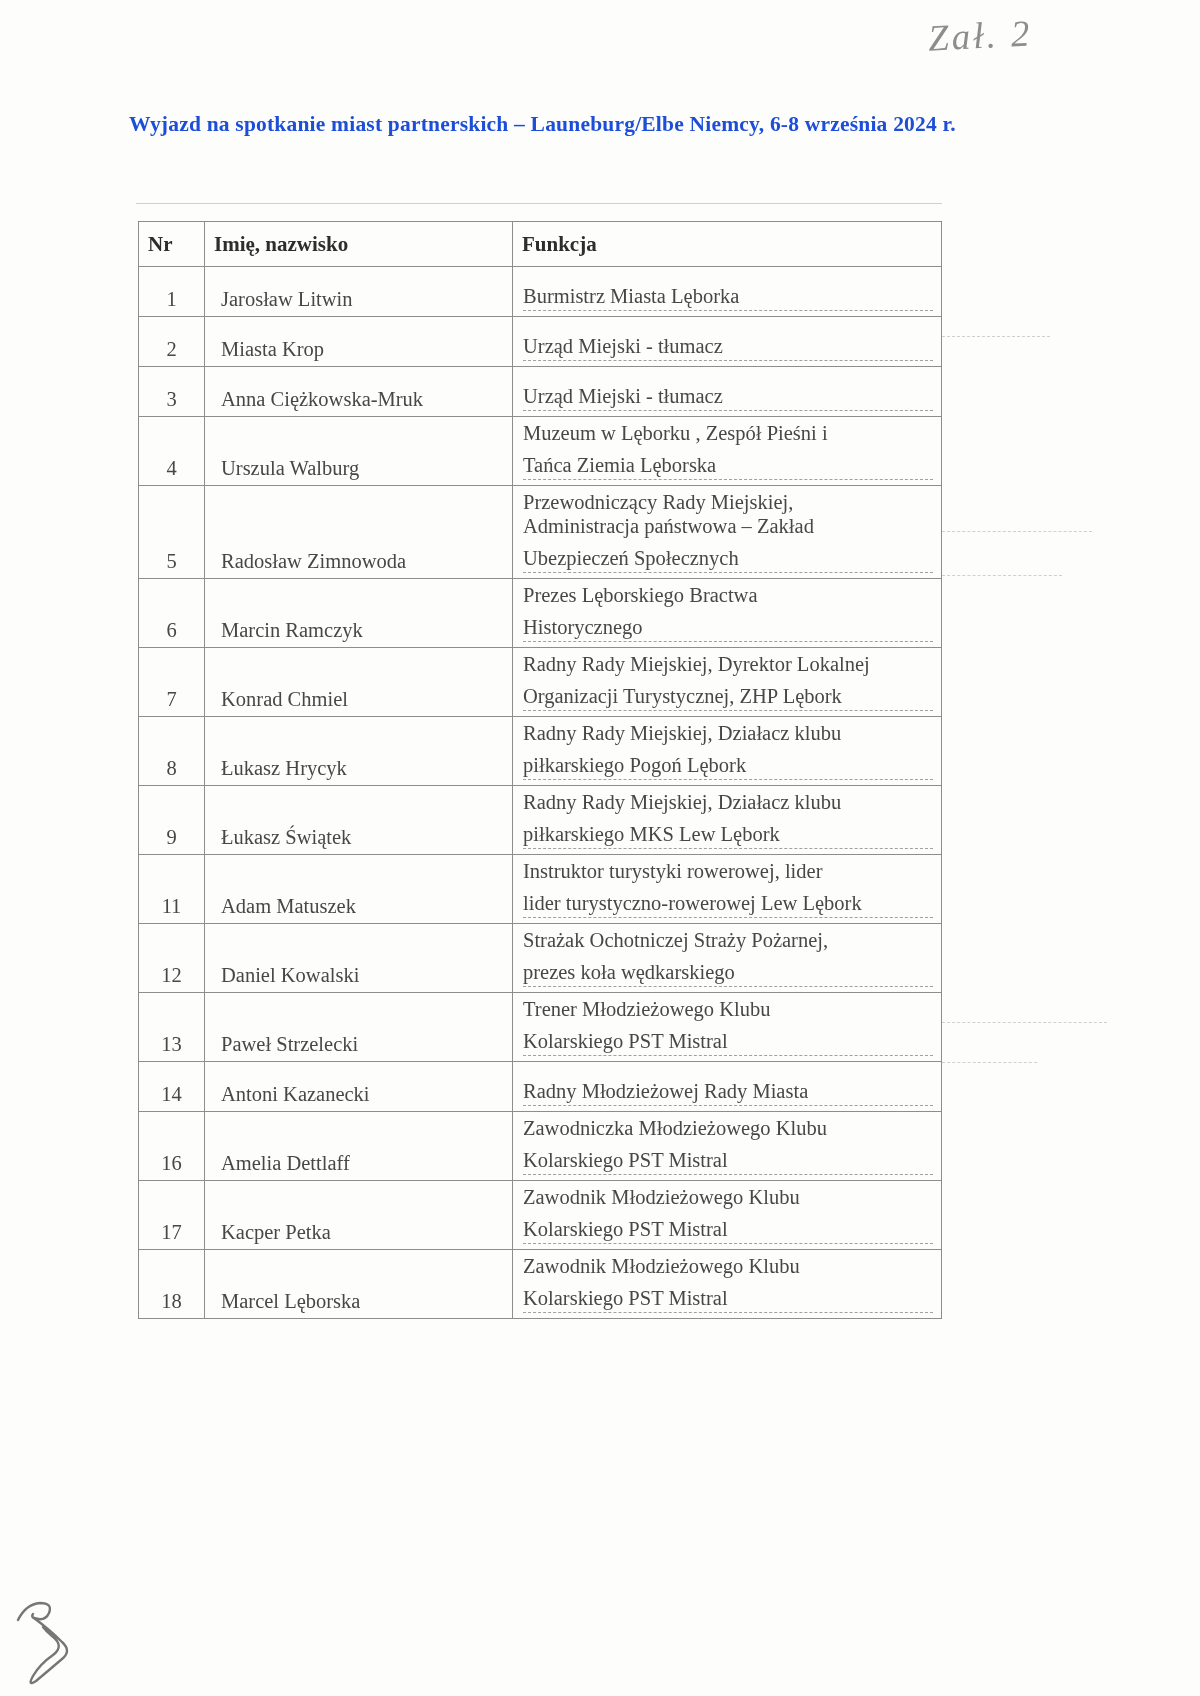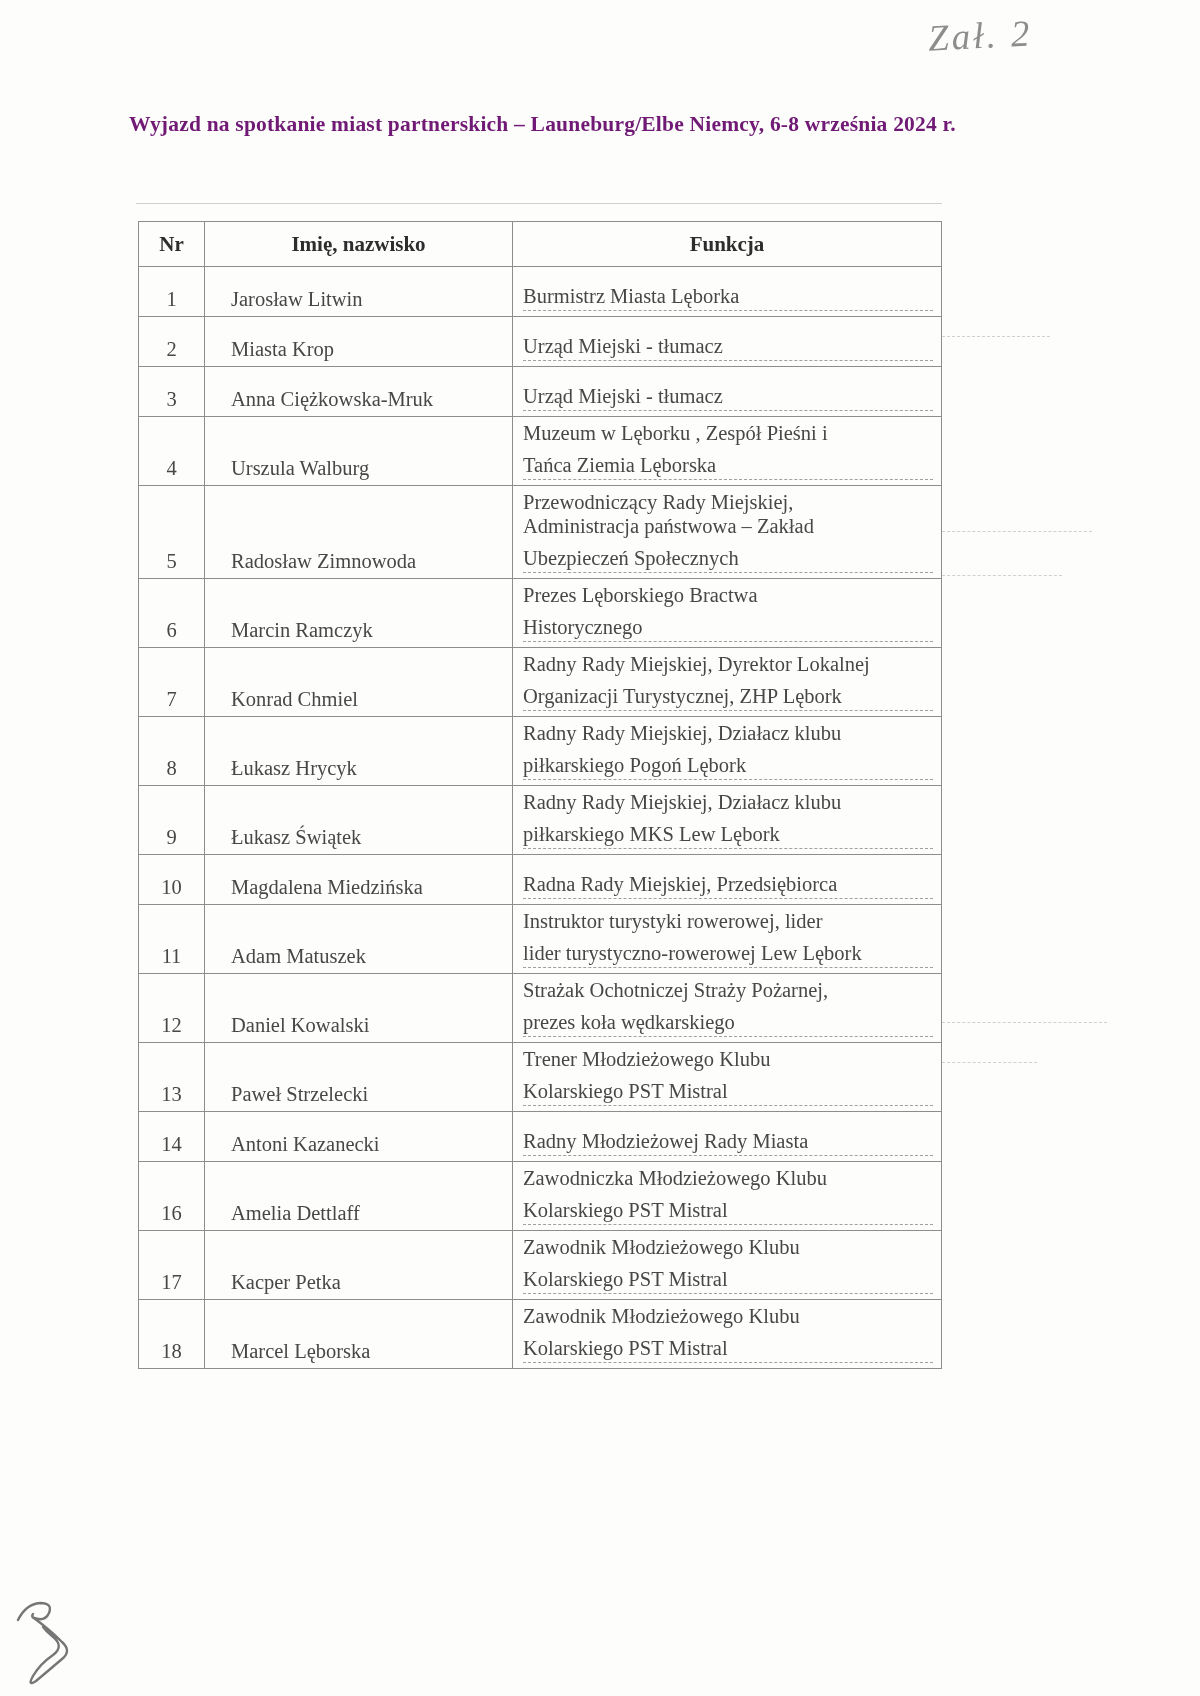--- a/index.html
+++ b/index.html
@@ -10,42 +10,42 @@
   }
   
   .annotation {
     position:absolute; top:14px; left:928px;
     font-size:37px; font-style:italic; color:#8d8d8d;
     transform:rotate(-3deg); letter-spacing:3px; white-space:nowrap;
   }
   
   .doc-title {
     position:absolute; top:112px; left:129px; width:920px;
-    font-size:21.5px; font-weight:bold; color:#701a75; letter-spacing:0.2px;
+    font-size:21.5px; font-weight:bold; color:#1d4ed8; letter-spacing:0.2px;
     white-space:nowrap;
   }
   
   table.roster {
     position:absolute; top:221px; left:138px; width:803px;
     border-collapse:collapse; table-layout:fixed;
   }
   .roster col.c-nr   { width:66px; }
   .roster col.c-name { width:308px; }
   .roster col.c-fn   { width:429px; }
   .roster th, .roster td { border:1px solid #8d8d8d; }
   .roster th {
     height:40px; font-size:21px; font-weight:bold; color:#2d2d2d;
-    text-align:center; vertical-align:middle; padding:2px 0;
+    text-align:left; vertical-align:middle; padding:2px 9px;
   }
   .roster td {
     vertical-align:bottom; font-size:20.5px; color:#474747;
     padding:4px 0 5px 0; line-height:24px;
   }
   .roster td.nr   { text-align:center; }
-  .roster td.name { padding-left:26px; }
+  .roster td.name { padding-left:16px; }
   .roster td.fn   { padding-left:10px; padding-right:8px; }
   tr.lines-1 td { height:40px; }
   tr.lines-2 td { height:56px; }
   tr.lines-3 td { height:82px; }
   .fn-line { display:block; line-height:24px; }
   .fn-line.last { border-bottom:1px dashed #a0a0a0; padding-bottom:2px;margin-top:8px; }
   
   .scan-line {
     position:absolute; height:0; border-top:1px dashed #bdbdbd; opacity:0.7;
   }
@@ -146,27 +146,20 @@
           </td>
         </tr>
         <tr class="lines-2">
           <td class="nr">9</td>
           <td class="name">Łukasz Świątek</td>
           <td class="fn">
             <span class="fn-line">Radny Rady Miejskiej, Działacz klubu</span>
             <span class="fn-line last">piłkarskiego MKS Lew Lębork</span>
           </td>
         </tr>
-        <tr class="lines-1">
-          <td class="nr">10</td>
-          <td class="name">Magdalena Miedzińska</td>
-          <td class="fn">
-            <span class="fn-line last">Radna Rady Miejskiej, Przedsiębiorca</span>
-          </td>
-        </tr>
         <tr class="lines-2">
           <td class="nr">11</td>
           <td class="name">Adam Matuszek</td>
           <td class="fn">
             <span class="fn-line">Instruktor turystyki rowerowej, lider</span>
             <span class="fn-line last">lider turystyczno-rowerowej Lew Lębork</span>
           </td>
         </tr>
         <tr class="lines-2">
           <td class="nr">12</td>

